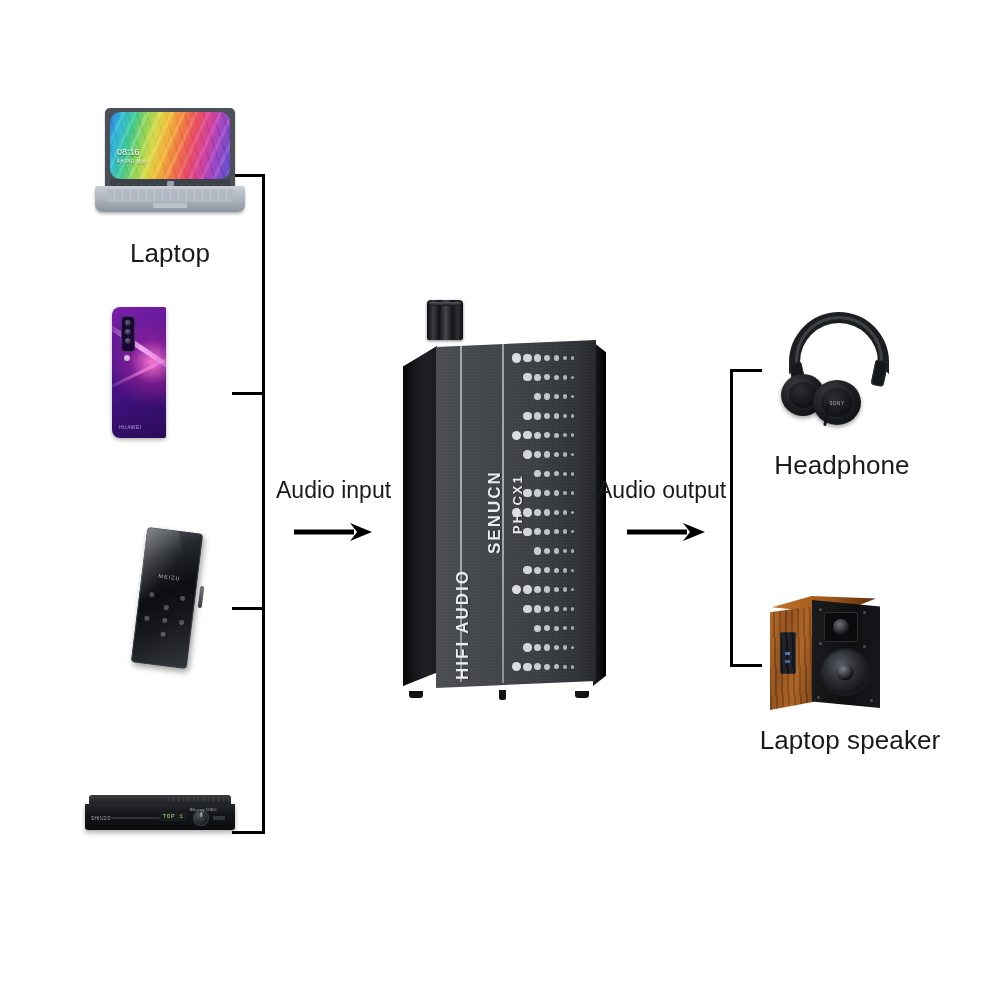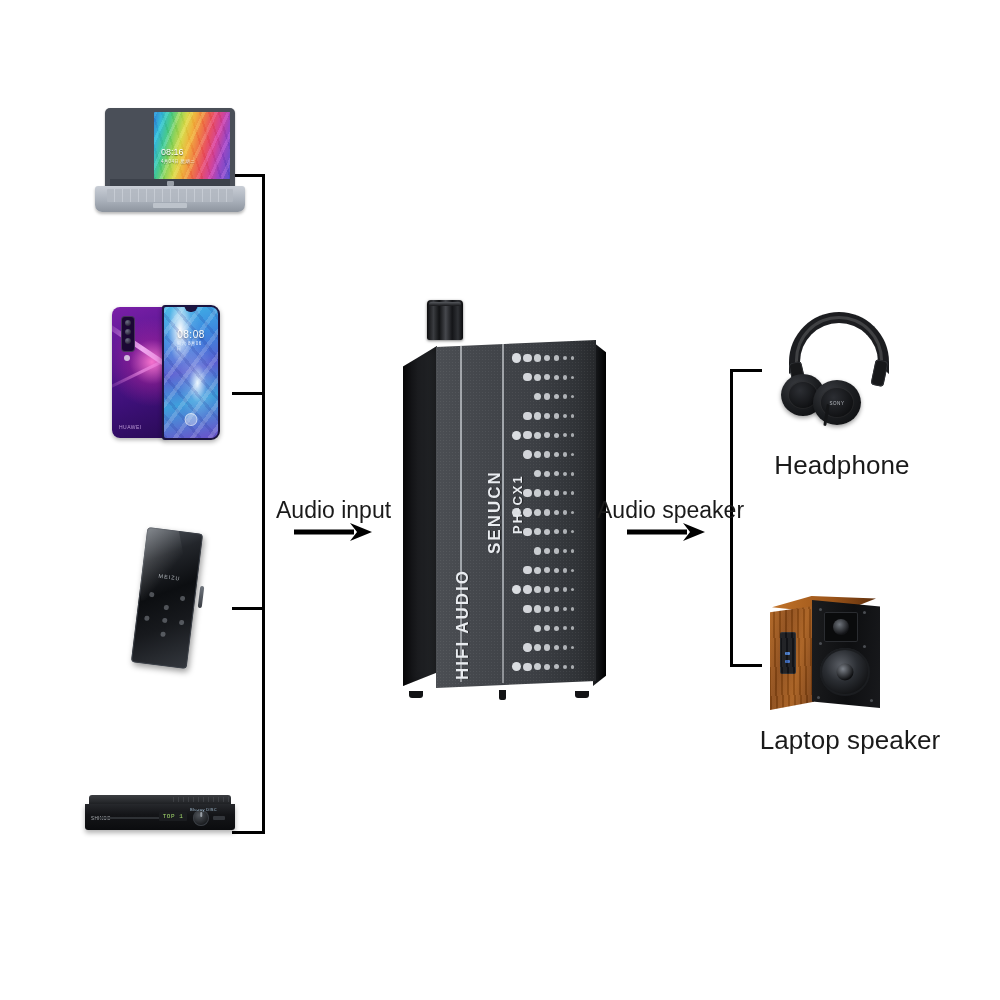--- a/index.html
+++ b/index.html
@@ -24,47 +24,45 @@
     white-space:nowrap;
     letter-spacing:.1px;
     font-family:"Liberation Sans", sans-serif;
   }
   .flow-label{
     position:absolute;
     font-size:23px;
     color:#1a1a1a;
     white-space:nowrap;
     font-family:"Liberation Sans", sans-serif;
-    margin-top:20px;
   }
 
   
   .brk-v{position:absolute;background:#000;width:3px;}
   .brk-h{position:absolute;background:#000;height:3px;}
 
   
   .arrow{position:absolute;}
 
   
   .lp-wrap{position:absolute;left:95px;top:108px;width:150px;height:112px;}
   .lp-lid{
     position:absolute;left:10px;top:0;width:130px;height:80px;
     background:#4a4f58;border-radius:5px 5px 2px 2px;
     box-shadow:0 1px 2px rgba(0,0,0,.35);
     padding:4px;box-sizing:border-box;
   }
   .lp-screen{
     position:absolute;left:5px;top:4px;right:5px;bottom:9px;
-    border-radius:1px;overflow:hidden;
+    border-radius:10px;overflow:hidden;
     background:
       linear-gradient(103deg,
         #2f7fd4 0%, #35b7d8 9%, #46c98f 19%, #8fd35a 28%,
         #d8d84a 37%, #f0b23e 46%, #ef7b46 56%, #e85064 66%,
         #d2449a 76%, #9a48c4 86%, #5b52cc 100%);
-    margin-left: 44px;
   }
   .lp-screen:before{
     content:"";position:absolute;inset:0;
     background:
       repeating-linear-gradient(115deg, rgba(255,255,255,.22) 0 3px, rgba(255,255,255,0) 3px 11px),
       repeating-linear-gradient(72deg, rgba(0,0,0,.13) 0 2px, rgba(0,0,0,0) 2px 9px);
     mix-blend-mode:overlay;
   }
   .lp-clock{
     position:absolute;left:7px;bottom:12px;color:#fff;
@@ -424,37 +422,31 @@
       </div>
       <div class="lp-chin">
         <div class="lp-logo"></div>
       </div>
     </div>
     <div class="lp-base">
       <div class="lp-keys"></div>
       <div class="lp-pad"></div>
     </div>
   </div>
+  <div class="node-label" style="left:70px;top:238px;width:200px;">Laptop</div>
 
   <div class="node ph-wrap">
     <div class="ph-back">
       <div class="ph-cam">
         <i></i>
           <i></i>
           <i></i>
       </div>
       <div class="ph-flash"></div>
       <div class="ph-brand">HUAWEI</div>
-    </div>
-    <div class="ph-front">
-      <div class="ph-screen"></div>
-      <div class="ph-notch"></div>
-      <div class="ph-time">08:08</div>
-      <div class="ph-date">周六 8月06日</div>
-      <div class="ph-dot"></div>
     </div>
   </div>
 
   <div class="node mp-wrap">
     <div class="mp-body">
       <div class="mp-gloss"></div>
       <div class="mp-brand">MEIZU</div>
       <div class="mp-wheel">
         <div class="mp-k" style="left:2px;top:2px;"></div>
         <div class="mp-k" style="right:2px;top:2px;"></div>
@@ -607,21 +599,21 @@
           <div class="amp-dot" style="left: 126.5px; top: 324.575px; width: 4.45px; height: 4.45px; opacity: 0.7;"></div>
           <div class="amp-dot" style="left: 134.8px; top: 325.05px; width: 3.5px; height: 3.5px; opacity: 0.65;"></div>
         </div>
     </div>
 
     <div class="amp-foot" style="left:14px;"></div>
     <div class="amp-foot" style="left:180px;"></div>
     <div style="position:absolute;left:104px;bottom:0;width:7px;height:10px;background:#121315;border-radius:0 0 2px 2px;"></div>
   </div>
 
-  <div class="flow-label" style="left:597px;top:477px;">Audio speaker</div>
+  <div class="flow-label" style="left:597px;top:477px;">Audio output</div>
   <svg class="arrow" style="left:625px;top:520px;" width="82" height="24" viewBox="0 0 82 24">
     <line x1="2" y1="12" x2="62" y2="12" stroke="#000" stroke-width="5"></line>
     <path d="M58 3 L80 12 L58 21 L65 12 Z" fill="#000"></path>
   </svg>
 
   <div class="node hp-wrap">
     <div class="hp-band"></div>
     <div class="hp-band-hi"></div>
     <div class="hp-slider" style="left:16px;top:50px;transform:rotate(-13deg);"></div>
     <div class="hp-slider" style="left:98px;top:48px;transform:rotate(12deg);"></div>

